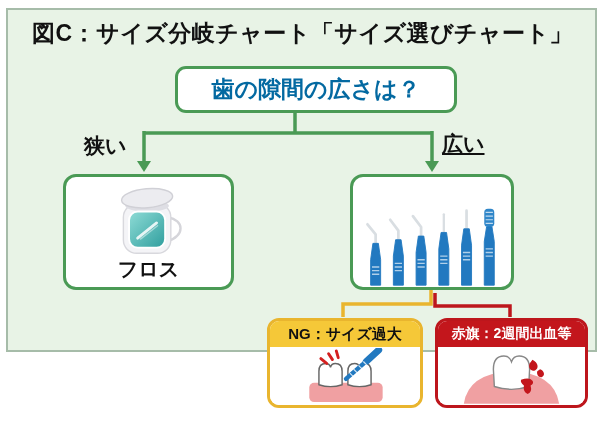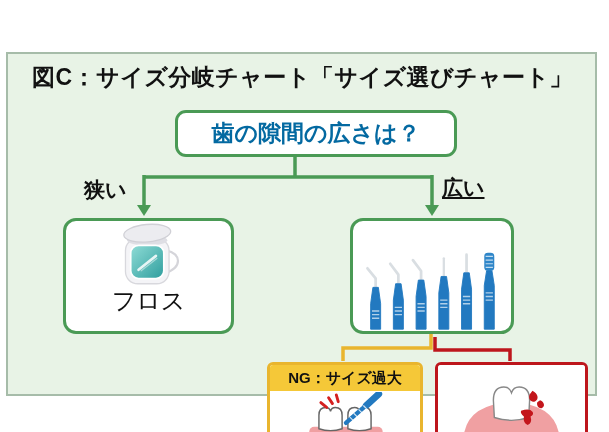--- a/index.html
+++ b/index.html
@@ -1,38 +1,38 @@
 <!DOCTYPE html>
 <html style="--bg: #e8f3e6; --frame-border: #a6bca9; --green: #4a9a55; --yellow-border: #e9b52e; --yellow-fill: #f5c838; --red-border: #bd161c; --red-fill: #c3161c; --brush-blue: #2279c0; --gum-pink: #f0a0a2; --teal: #3aa7a4; --text: #111111;"><head>
 <meta charset="utf-8">
 <style>
   html,body{margin:0;padding:0;background:#ffffff;}
   body{width:609px;height:432px;position:relative;overflow:hidden;
        font-family:"Liberation Sans","DejaVu Sans",sans-serif;}
   .frame{position:absolute;left:6px;top:8px;width:591px;height:344px;
          box-sizing:border-box;border:2px solid var(--frame-border);
-         background:var(--bg);margin-top:44px;}
+         background:var(--bg);}
   .abs{position:absolute;}
   .title{left:24px;top:8px;font-size:23px;font-weight:700;color:#111;
          letter-spacing:.5px;white-space:nowrap;}
   .qbox{left:167px;top:56px;width:282px;height:47px;box-sizing:border-box;
         background:#fff;border:3px solid var(--green);border-radius:11px;
         display:flex;align-items:center;justify-content:center;
         font-size:23px;font-weight:700;color:#0369a1;}
   .branch-label{font-size:21px;font-weight:700;color:#111;}
   .lbl-narrow{left:76px;top:122px;}
   .lbl-wide{left:434px;top:120px;text-decoration:underline;}
   .node{box-sizing:border-box;background:#fff;border:3px solid var(--green);
         border-radius:13px;display:flex;flex-direction:column;
         align-items:center;justify-content:flex-end;overflow:hidden;}
   .floss-box{left:55px;top:164px;width:171px;height:116px;}
   .brush-box{left:342px;top:164px;width:164px;height:116px;}
-  .node-label{font-size:24px;font-weight:400;color:#111;line-height:1;
-              padding-bottom:18px;}
-  .warn{box-sizing:border-box;background:#fff;border-radius:6px;
+  .node-label{font-size:20px;font-weight:700;color:#111;line-height:1;
+              padding-bottom:8px;}
+  .warn{box-sizing:border-box;background:#fff;border-radius:12px;
         overflow:hidden;display:flex;flex-direction:column;}
   .ng-box{left:259px;top:308px;width:156px;height:90px;
           border:3px solid var(--yellow-border);}
   .red-box{left:427px;top:308px;width:153px;height:90px;
            border:3px solid var(--red-border);}
   .warn-header{height:26px;display:flex;align-items:center;justify-content:center;
                font-weight:700;white-space:nowrap;}
   .ng-header{background:var(--yellow-fill);color:#111;font-size:15px;}
   .red-header{background:var(--red-fill);color:#fff;font-size:14px;}
   .warn-body{flex:1;display:flex;align-items:center;justify-content:center;
@@ -149,20 +149,21 @@
         <g stroke="#d42020" stroke-width="3" stroke-linecap="round">
           <line x1="58" y1="6" x2="62" y2="12"></line>
           <line x1="50" y1="11" x2="56" y2="16"></line>
           <line x1="66" y1="3" x2="68" y2="10"></line>
         </g>
       </svg>
     </div>
   </div>
 
   <div class="abs warn red-box">
+    <div class="warn-header red-header">赤旗：2週間出血等</div>
     <div class="warn-body">
       <svg width="143" height="56" viewBox="0 0 150 58">
         <path d="M25,58 Q30,26 75,24 Q120,26 125,58 Z" fill="var(--gum-pink)"></path>
         <path d="M57,40 L56,22 Q56,8 67,8 Q73,8 75,14 Q77,8 83,8 Q94,8 94,22 L93,40 Q75,46 57,40 Z" fill="#fff" stroke="#888" stroke-width="1.5"></path>
         <g fill="var(--red-fill)">
           <path d="M97,12 C103,15 104,21 100,23 C96,25 92,21 94,16 Z"></path>
           <path d="M105,22 C110,24 110,29 107,30 C104,31 101,28 102,24 Z"></path>
           <path d="M85,33 q9,-3 12,1 q2,3 -2,5 q2,7 -3,9 q-5,-2 -4,-9 q-4,-3 -3,-6 Z"></path>
         </g>
       </svg>

